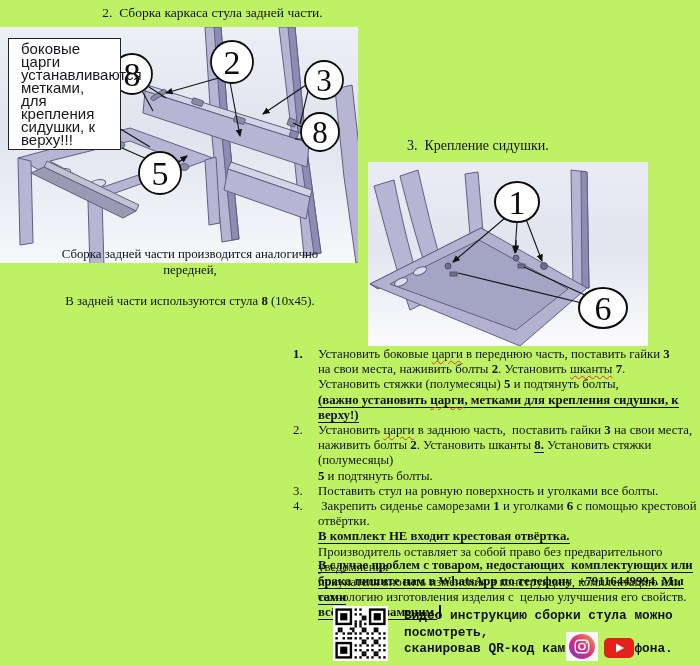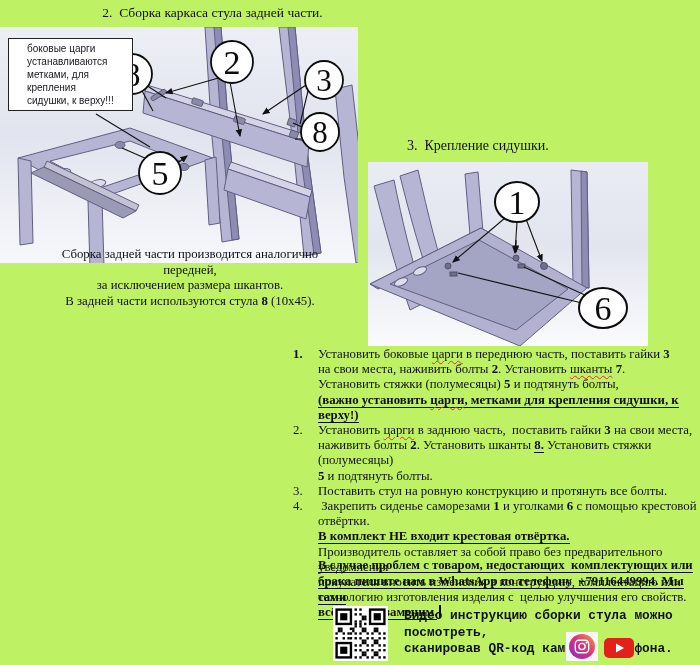--- a/index.html
+++ b/index.html
@@ -9,21 +9,21 @@
   .h2{position:absolute;left:60px;top:5px;width:305px;text-align:center;font-size:13.5px;}
   .h3{position:absolute;left:407px;top:138px;font-size:14px;}
 
   .d1{position:absolute;left:0;top:27px;width:358px;height:236px;
       background:linear-gradient(180deg,#edeff5 0%,#e1e4ee 45%,#f7f8fb 100%);}
   .d2{position:absolute;left:368px;top:162px;width:280px;height:184px;
       background:linear-gradient(180deg,#e9ecf3 0%,#e2e5ee 45%,#fbfbfd 100%);}
   .d1 svg,.d2 svg{position:absolute;left:0;top:0;}
 
   .notebox{position:absolute;left:8px;top:11px;width:87px;background:#fff;border:1.4px solid #222;
-           padding:3px 18px;font-family:"Liberation Sans",sans-serif;font-size:10px;line-height:13px;color:#16161e;}
+           padding:3px 12px;font-family:"Liberation Sans",sans-serif;font-size:15px;line-height:13px;color:#16161e;}
 
   .caption{position:absolute;left:0;top:247px;width:292px;text-align:center;
            font-size:12.8px;line-height:15.6px;padding-left:44px;}
 
   .list{position:absolute;left:293px;top:347px;width:404px;font-size:12.8px;line-height:15.2px;}
   .li{display:flex;}
   .li .num{width:25px;flex:none;}
   .li .txt{flex:1;}
 
   .b{font-weight:bold;}
@@ -116,21 +116,21 @@
         <text x="132" y="59">8</text>
         <text x="232" y="47">2</text>
         <text x="324" y="64" font-size="31">3</text>
         <text x="320" y="116" font-size="31">8</text>
         <text x="160" y="158">5</text>
       </g>
     </svg>
     <div class="notebox">боковые царги устанавливаются метками, для крепления сидушки, к верху!!!</div>
   </div>
 
-  <div class="caption"><span>Сборка задней части производится аналогично передней,</span><br><span>за исключением размера шкантов.</span><br><span>В задней части используются стула </span><span class="b">8</span><span> (10x45).</span></div>
+  <div class="caption"><span>Сборка задней части производится аналогично передней,</span><br><br><span>В задней части используются стула </span><span class="b">8</span><span> (10x45).</span></div>
 
   <div class="h3">3.&nbsp; Крепление сидушки.</div>
 
   <div class="d2">
     <svg width="280" height="184" viewBox="0 0 280 184">
       <defs>
         <marker id="ah2" markerWidth="8" markerHeight="8" refX="6" refY="3" orient="auto">
           <path d="M0,0 L7,3 L0,6 Z" fill="#111"></path>
         </marker>
       </defs>
@@ -179,21 +179,21 @@
       <div class="txt"><span>Установить боковые </span><span class="w">царги</span><span> в переднюю часть, поставить гайки </span><span class="b">3</span><br><span>на свои места, наживить болты </span><span class="b">2</span><span>. Установить </span><span class="w">шканты</span><span> </span><span class="b">7</span><span>.</span><br><span>Установить стяжки (полумесяцы) </span><span class="b">5</span><span> и подтянуть болты,</span><br><span class="b u">(важно установить </span><span class="b u w">царги</span><span class="b u">, метками для крепления сидушки, к верху!)</span></div>
     </div>
 
     <div class="li">
       <span class="num">2.</span>
       <div class="txt"><span>Установить </span><span class="w">царги</span><span> в заднюю часть,&nbsp; поставить гайки </span><span class="b">3</span><span> на свои места,</span><br><span>наживить болты </span><span class="b">2</span><span>. Установить шканты </span><span class="b u">8.</span><span> Установить стяжки (полумесяцы)</span><br><span class="b">5</span><span> и подтянуть болты.</span></div>
     </div>
 
     <div class="li">
       <span class="num">3.</span>
-      <div class="txt"><span>Поставить стул на ровную конструкцию и протянуть все болты.</span></div>
+      <div class="txt"><span>Поставить стул на ровную поверхность и уголками все болты.</span></div>
     </div>
 
     <div class="li">
       <span class="num">4.</span>
       <div class="txt"><span>&nbsp;Закрепить сиденье саморезами </span><span class="b">1</span><span> и уголками </span><span class="b">6</span><span> с помощью крестовой</span><br><span>отвёртки.</span><br><span class="b u">В комплект НЕ входит крестовая отвёртка.</span><br><span>Производитель оставляет за собой право без предварительного уведомления</span><br><span>покупателя вносить изменения в конструкцию, комплектацию или</span><br><span>технологию изготовления изделия с&nbsp; целью улучшения его свойств.</span></div>
     </div>
   </div>
 
   <div class="warranty">
     <span><span class="b u">В случае проблем с товаром, недостающих&nbsp; комплектующих или</span><br><span class="b u">брака пишите нам в WhatsApp по телефону&nbsp; +79116449994. Мы сами</span><br><span class="b u">всё быстро заменим.</span></span><span class="caret"></span>

